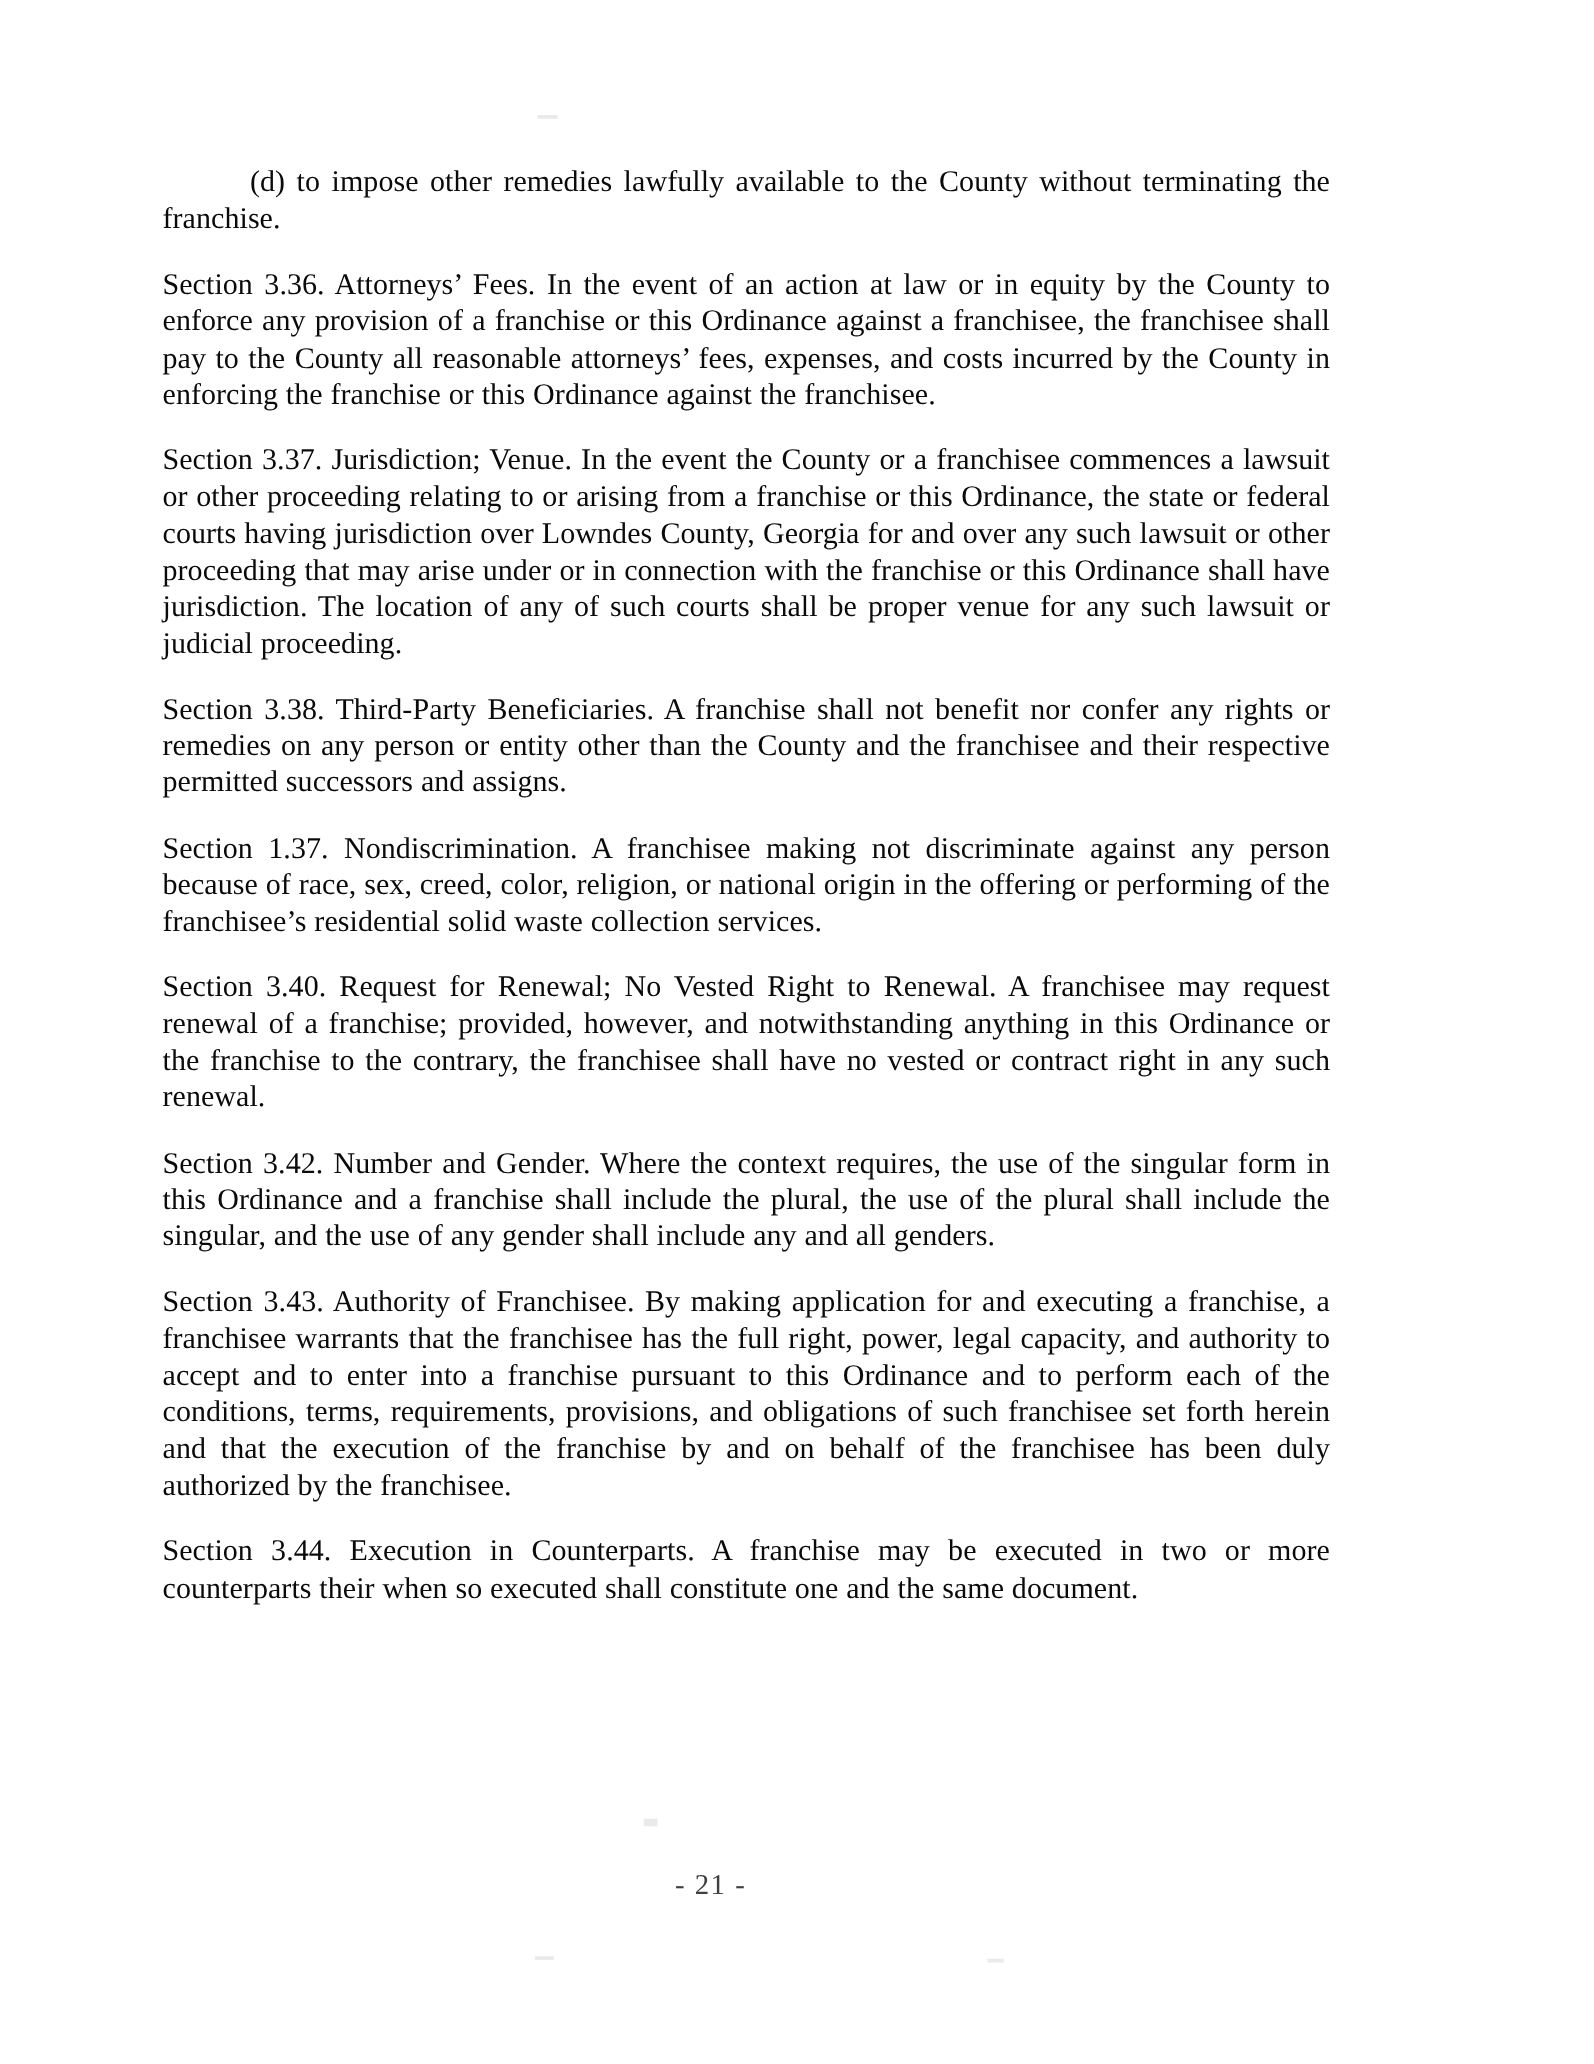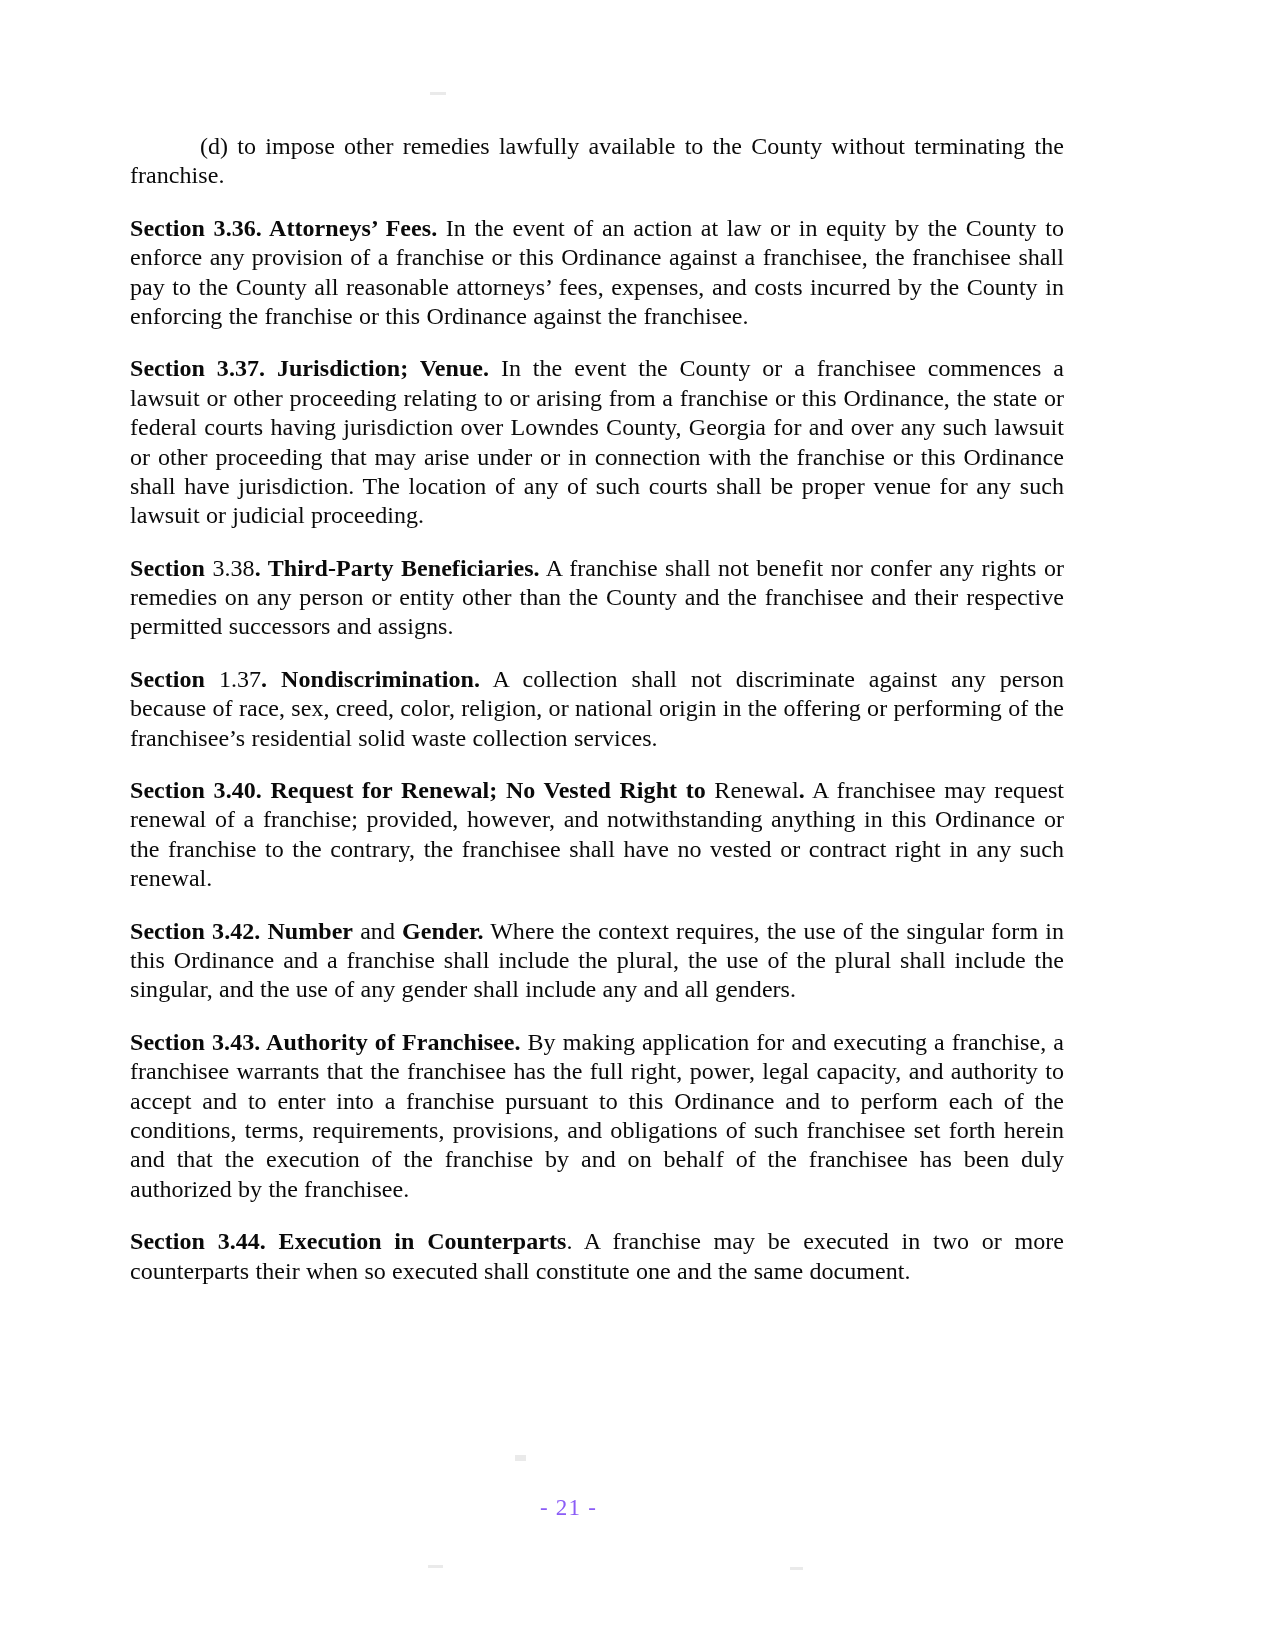--- a/index.html
+++ b/index.html
@@ -34,31 +34,31 @@
     letter-spacing: 0.05px;
     word-spacing: 0.2px;
   }
   .para.indent {
     text-indent: 70px;
   }
   .para:last-child {
     margin-bottom: 0;
   }
   .b {
-    font-weight: bold;
+    font-weight: normal;
   }
   .footer {
     position: absolute;
     left: 0;
     top: 1495px;
     width: 1137px;
     text-align: center;
     font-size: 23px;
     font-family: "Liberation Serif", "DejaVu Serif", serif;
-    color: #8b5cf6;
+    color: #404040;
     letter-spacing: 1.2px;
   }
   
   .speck {
     position: absolute;
     background: #d8d8d8;
     opacity: 0.55;
   }
 </style>
 </head>
@@ -69,21 +69,21 @@
   <div class="speck" style="left:430px; top:92px; width:16px; height:3px;"></div>
   <div class="speck" style="left:515px; top:1455px; width:11px; height:6px;"></div>
   <div class="speck" style="left:428px; top:1565px; width:15px; height:3px;"></div>
   <div class="speck" style="left:790px; top:1567px; width:13px; height:3px;"></div>
 
   <div class="content">
       <p class="para indent"><span>(d) to impose other remedies lawfully available to the County without terminating the franchise.</span></p>
       <p class="para"><span class="b">Section 3.36. Attorneys’ Fees.</span><span> In the event of an action at law or in equity by the County to enforce any provision of a franchise or this Ordinance against a franchisee, the franchisee shall pay to the County all reasonable attorneys’ fees, expenses, and costs incurred by the County in enforcing the franchise or this Ordinance against the franchisee.</span></p>
       <p class="para"><span class="b">Section 3.37. Jurisdiction; Venue.</span><span> In the event the County or a franchisee commences a lawsuit or other proceeding relating to or arising from a franchise or this Ordinance, the state or federal courts having jurisdiction over Lowndes County, Georgia for and over any such lawsuit or other proceeding that may arise under or in connection with the franchise or this Ordinance shall have jurisdiction. The location of any of such courts shall be proper venue for any such lawsuit or judicial proceeding.</span></p>
       <p class="para"><span class="b">Section</span><span> 3.38</span><span class="b">. Third-Party Beneficiaries.</span><span> A franchise shall not benefit nor confer any rights or remedies on any person or entity other than the County and the franchisee and their respective permitted successors and assigns.</span></p>
-      <p class="para"><span class="b">Section</span><span> 1.37</span><span class="b">. Nondiscrimination.</span><span> A collection shall not discriminate against any person because of race, sex, creed, color, religion, or national origin in the offering or performing of the franchisee’s residential solid waste collection services.</span></p>
+      <p class="para"><span class="b">Section</span><span> 1.37</span><span class="b">. Nondiscrimination.</span><span> A franchisee making not discriminate against any person because of race, sex, creed, color, religion, or national origin in the offering or performing of the franchisee’s residential solid waste collection services.</span></p>
       <p class="para"><span class="b">Section 3.40. Request for Renewal; No Vested Right to</span><span> Renewal</span><span class="b">.</span><span> A franchisee may request renewal of a franchise; provided, however, and notwithstanding anything in this Ordinance or the franchise to the contrary, the franchisee shall have no vested or contract right in any such renewal.</span></p>
       <p class="para"><span class="b">Section 3.42. Number</span><span> and </span><span class="b">Gender.</span><span> Where the context requires, the use of the singular form in this Ordinance and a franchise shall include the plural, the use of the plural shall include the singular, and the use of any gender shall include any and all genders.</span></p>
       <p class="para"><span class="b">Section 3.43. Authority of Franchisee.</span><span> By making application for and executing a franchise, a franchisee warrants that the franchisee has the full right, power, legal capacity, and authority to accept and to enter into a franchise pursuant to this Ordinance and to perform each of the conditions, terms, requirements, provisions, and obligations of such franchisee set forth herein and that the execution of the franchise by and on behalf of the franchisee has been duly authorized by the franchisee.</span></p>
       <p class="para"><span class="b">Section 3.44. Execution in Counterparts</span><span>. A franchise may be executed in two or more counterparts their when so executed shall constitute one and the same document.</span></p>
     </div>
 
   <div class="footer">- 21 -</div>
 
 </div>
 

